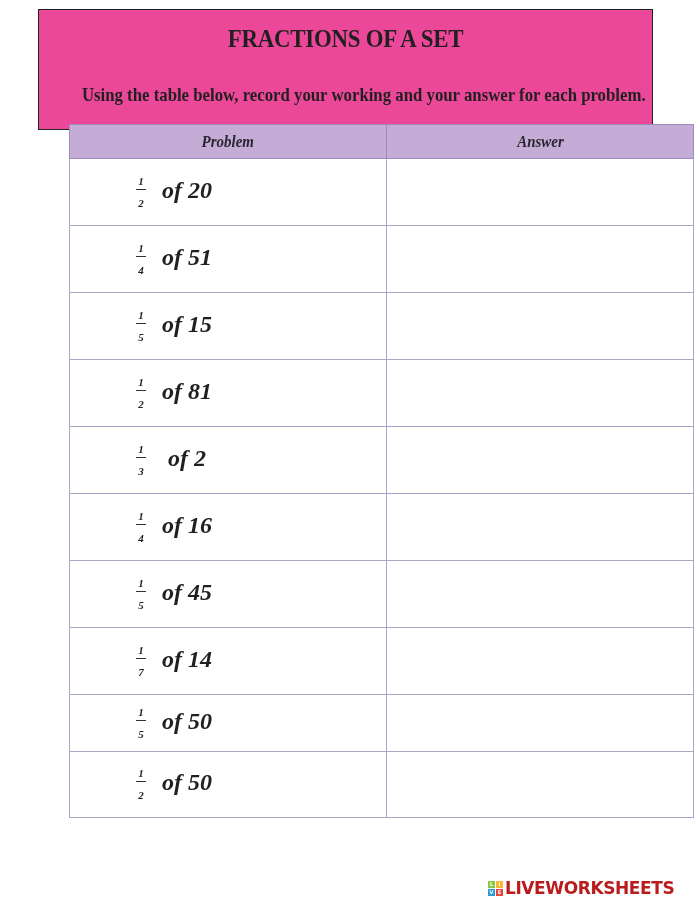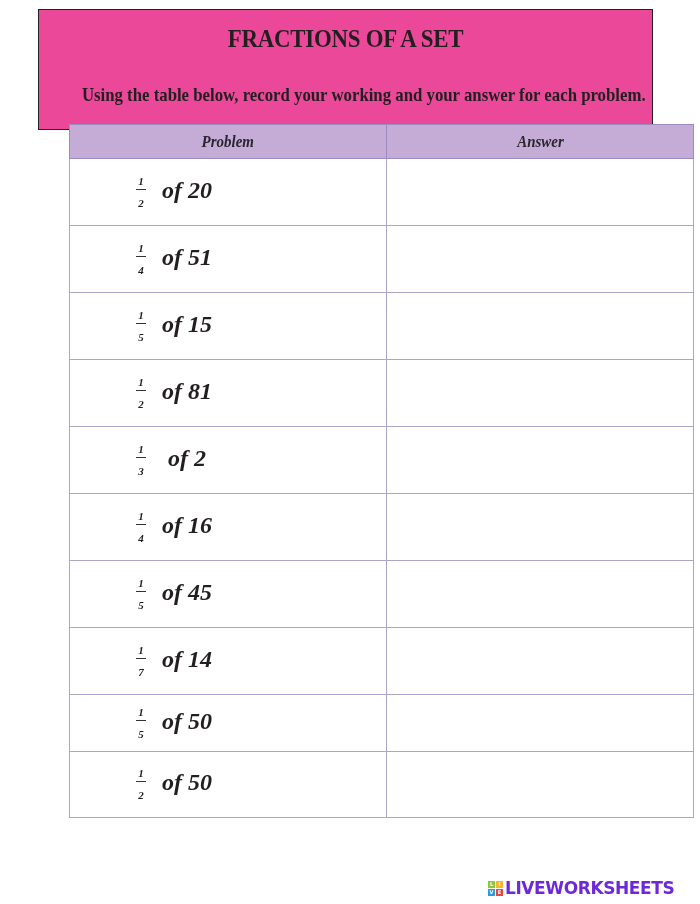--- a/index.html
+++ b/index.html
@@ -13,21 +13,21 @@
   table.sheet td{border:1.5px solid #a9a6c8;padding:0;vertical-align:middle;}
   .col1{width:316px;}
   .problem-cell{position:relative;}
   .frac{position:absolute;left:66px;display:flex;flex-direction:column;align-items:center;font-style:italic;font-weight:bold;font-size:11px;line-height:1;}
   .frac .num{padding-bottom:2px;border-bottom:1px solid #333;min-width:10px;text-align:center;}
   .frac .den{margin-top:8px;}
   .ofnum{position:absolute;left:92px;font-style:italic;font-weight:bold;font-size:24px;white-space:nowrap;}
   .logo{position:absolute;left:488px;top:878px;display:flex;align-items:center;}
   .logo-grid{display:grid;grid-template-columns:7px 7px;grid-template-rows:7px 7px;gap:1px;margin-right:2px;}
   .logo-grid span{display:block;font-family:"DejaVu Sans",sans-serif;font-size:5px;color:#fff;text-align:center;line-height:7px;font-weight:bold;}
-  .logo-text{font-family:"DejaVu Sans",sans-serif;font-weight:bold;font-size:17px;color:#6d28d9;letter-spacing:-0.4px;}
+  .logo-text{font-family:"DejaVu Sans",sans-serif;font-weight:bold;font-size:17px;color:#b91c1c;letter-spacing:-0.4px;}
 </style>
 </head>
 <body>
 
 <div class="header-box">
   <div class="title">FRACTIONS OF A SET</div>
   <div class="instructions">Using the table below, record your working and your answer for each problem.</div>
 </div>
 
 <table class="sheet">

